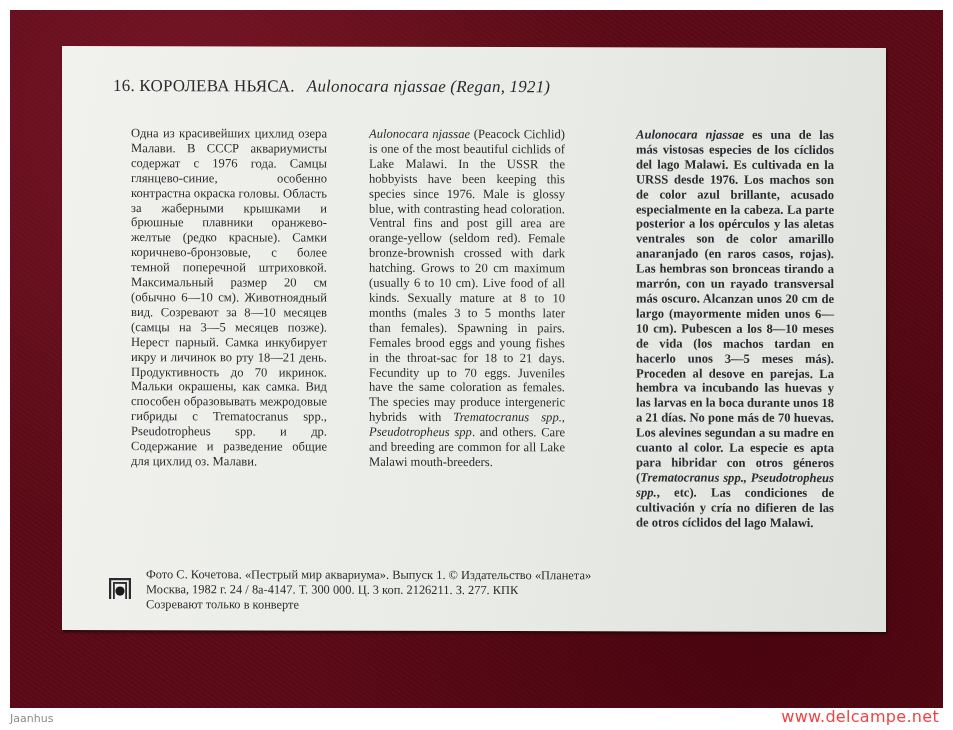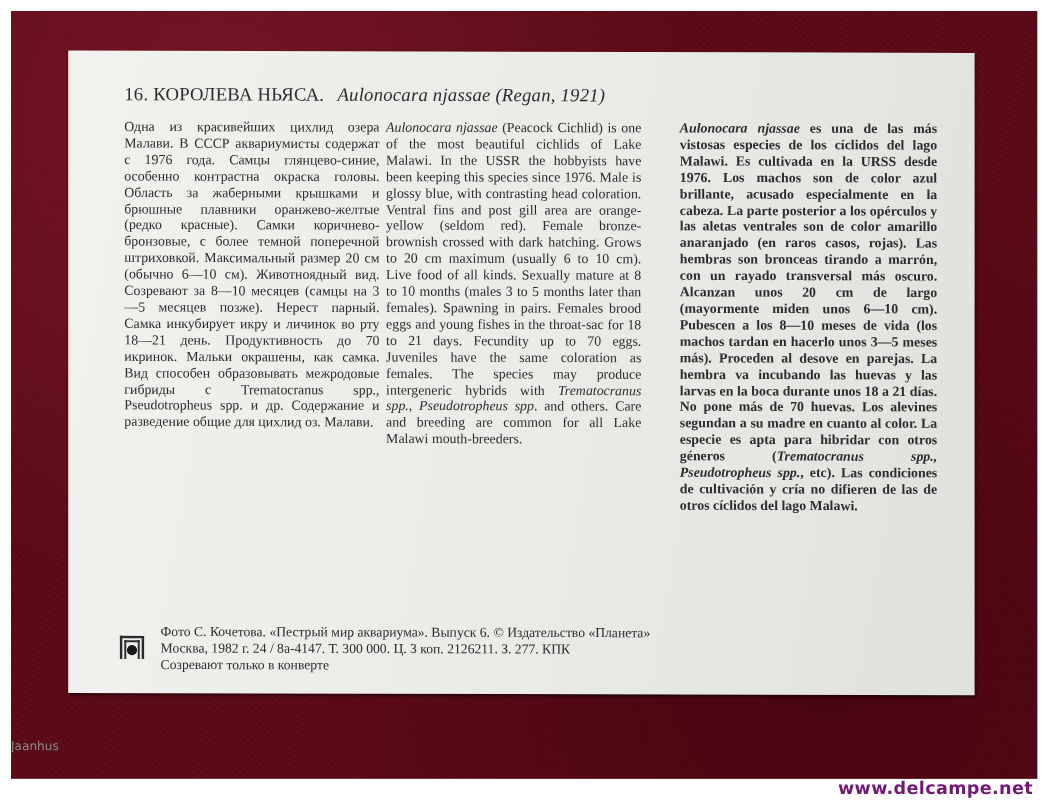--- a/index.html
+++ b/index.html
@@ -37,52 +37,51 @@
     white-space: nowrap;
   }
   .title .latin { font-style: italic; margin-left: 12px; text-align: right; }
   .col {
     position: absolute;
     top: 62px;
     font-size: 12.6px;
     line-height: 14.9px;
     text-align: justify;
   }
-  .col p { margin: 0; }
+  .col p { margin: 18px; }
   .col-ru { left: 51px; width: 232px; }
   .col-en { left: 289px; width: 232px; }
   .col-es { left: 556px; width: 234px; font-weight: bold; }
   .it { font-style: italic; }
   .footer {
     position: absolute;
     left: 84px; top: 521px;
     font-size: 12.4px;
     line-height: 14.8px;
     white-space: nowrap;
   }
   .logo {
     position: absolute;
     left: 46px; top: 530px;
     width: 24px; height: 24px;
   }
   .watermark-left {
     position: absolute;
-    left: 10px; top: 672px;
+    left: 10px; top: 712px;
     font-family: "DejaVu Sans", sans-serif;
     font-size: 11px;
     color: #8a8a8a;
   }
   .watermark-right {
     position: absolute;
     right: 14px; top: 707px;
     font-family: "DejaVu Sans", sans-serif;
     font-size: 16px;
-    color: #701a75;
+    color: #ef4444;
     letter-spacing: 0.3px;
-    font-weight: bold;
   }
 </style>
 </head>
 <body>
 
 <div class="backdrop"></div>
 
 <div class="card">
 
   <div class="title">
@@ -105,20 +104,20 @@
     <rect x="1" y="2" width="22" height="2.2" fill="#2c2c30"></rect>
     <rect x="1" y="2" width="2.2" height="21" fill="#2c2c30"></rect>
     <rect x="20.8" y="2" width="2.2" height="21" fill="#2c2c30"></rect>
     <rect x="5" y="6" width="14" height="1.8" fill="#2c2c30"></rect>
     <rect x="5" y="6" width="1.8" height="17" fill="#2c2c30"></rect>
     <rect x="17.2" y="6" width="1.8" height="17" fill="#2c2c30"></rect>
     <circle cx="12" cy="15" r="4.6" fill="#1a1a1e"></circle>
   </svg>
 
   <div class="footer">
-    <div>Фото С. Кочетова. «Пестрый мир аквариума». Выпуск 6. © Издательство «Планета»</div>
+    <div>Фото С. Кочетова. «Пестрый мир аквариума». Выпуск 1. © Издательство «Планета»</div>
     <div>Москва, 1982 г. 24 / 8а-4147. Т. 300 000. Ц. 3 коп. 2126211. З. 277. КПК</div>
     <div>Созревают только в конверте</div>
   </div>
 </div>
 
 <div class="watermark-left">Jaanhus</div>
 <div class="watermark-right">www.delcampe.net</div>
 
 </body></html>

